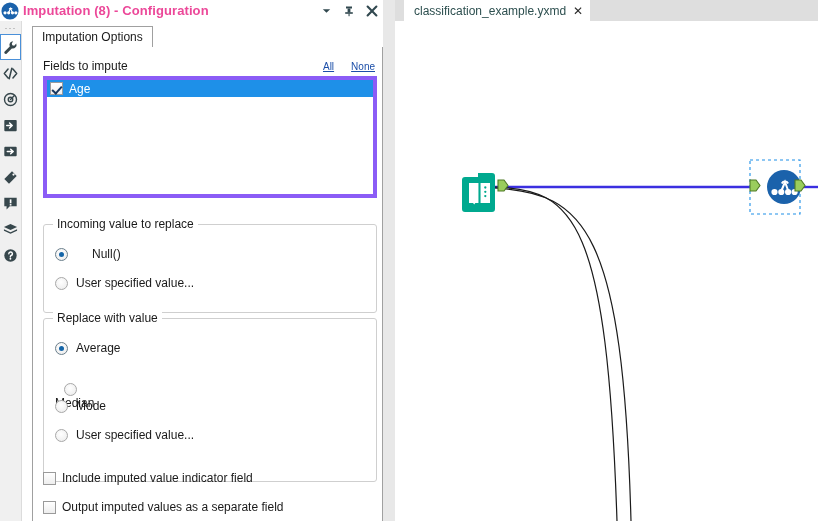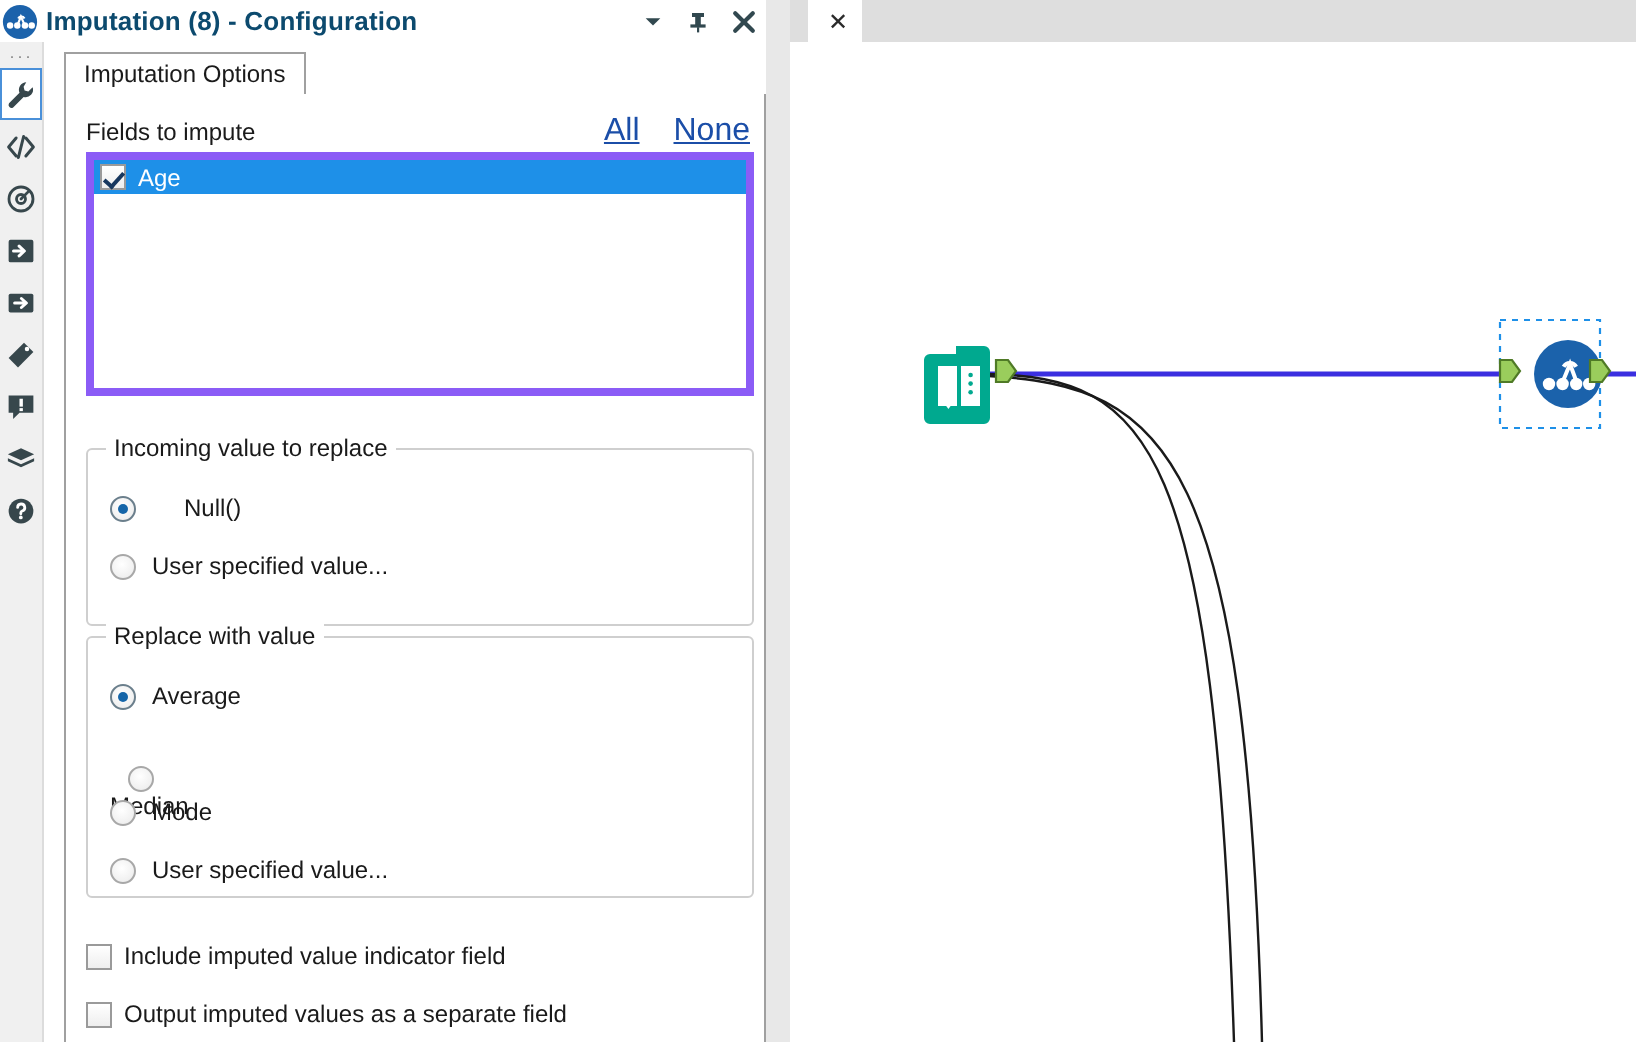--- a/index.html
+++ b/index.html
@@ -39,21 +39,21 @@
   #config-title-icon {
     width: 18px; height: 18px;
     margin-left: 1px;
     flex: 0 0 auto;
     display: block;
   }
   #config-title-text {
     margin-left: 4px;
     font-size: 13px;
     font-weight: bold;
-    color: #0c4a6e;
+    color: #ec4899;
     white-space: nowrap;
     letter-spacing: 0.1px;
   }
   #titlebar-buttons {
     position: absolute;
     right: 4px; top: 0;
     height: 21px;
     display: flex;
     align-items: center;
     gap: 9px;
@@ -164,21 +164,21 @@
   }
   #fields-links {
     margin-left: auto;
     display: flex;
     gap: 17px;
     padding-right: 2px;
   }
   .hyperlink {
     color: #1b4ea8;
     text-decoration: underline;
-    font-size: 16px;
+    font-size: 10px;
     cursor: pointer;
   }
 
   #fields-listbox {
     position: absolute;
     left: 43px; top: 76px;
     width: 334px;
     height: 122px;
     border: 4px solid #8b5cf6;
     background: #ffffff;
@@ -236,21 +236,21 @@
     font-size: 12px;
     color: #1a1a1a;
     white-space: nowrap;
   }
   #group-incoming {
     left: 43px; top: 224px;
     width: 334px; height: 89px;
   }
   #group-replace {
     left: 43px; top: 318px;
-    width: 334px; height: 131px;
+    width: 334px; height: 164px;
   }
   .radio-row {
     position: absolute;
     display: flex;
     align-items: center;
     font-size: 12px;
     color: #1a1a1a;
     cursor: default;
     left: 11px;
   }
@@ -512,20 +512,21 @@
     <span class="cbx"></span>
     <span>Output imputed values as a separate field</span>
   </div>
 </div>
 
 <div id="splitter"></div>
 
 <div id="canvas-area">
   <div id="canvas-tabstrip">
     <div id="doc-tab">
+      <span>classification_example.yxmd</span>
       <span id="doc-tab-close">✕</span>
     </div>
   </div>
 
   <div id="canvas-surface">
     <svg id="canvas-svg" viewBox="0 0 423 500">
 
       <line x1="99" y1="166" x2="355" y2="166" stroke="#3b2fe0" stroke-width="2.4"></line>
 
       <path d="M 99 166 C 180 168 212 200 222 500" fill="none" stroke="#1a1a1a" stroke-width="1.2"></path>

